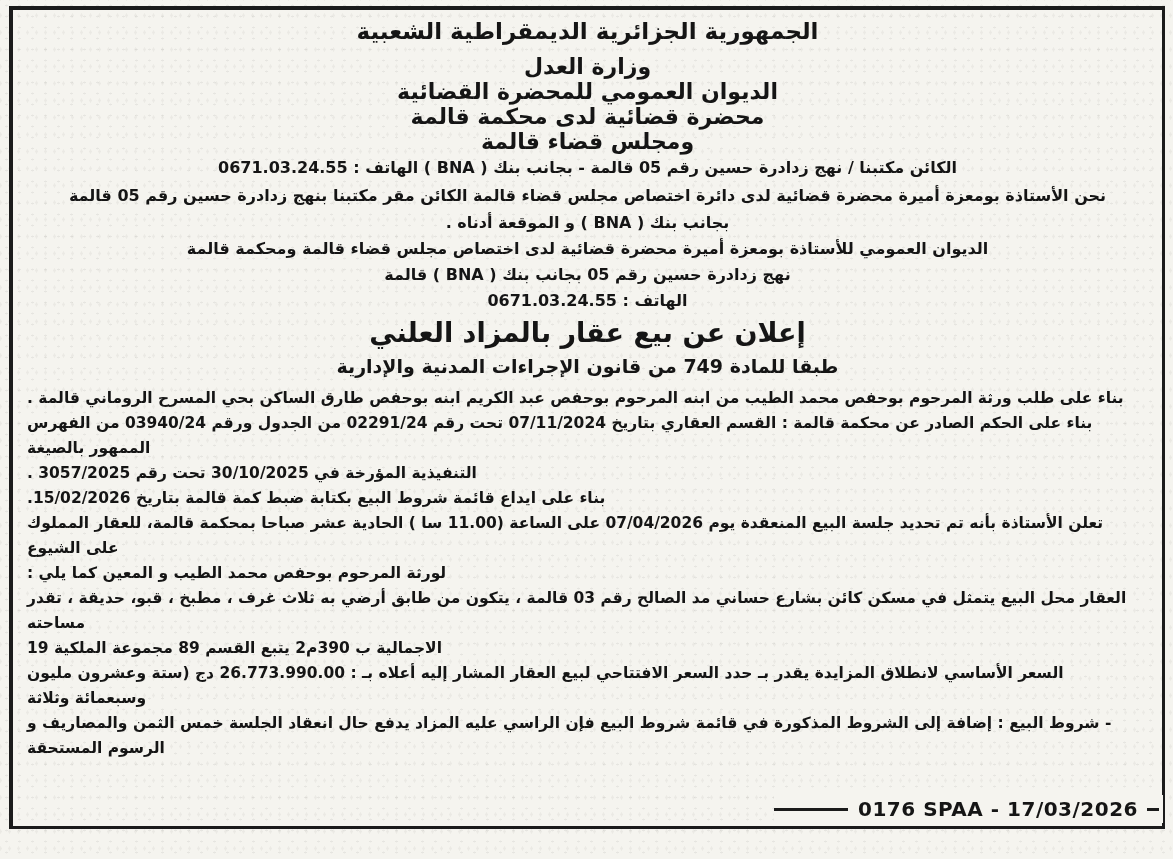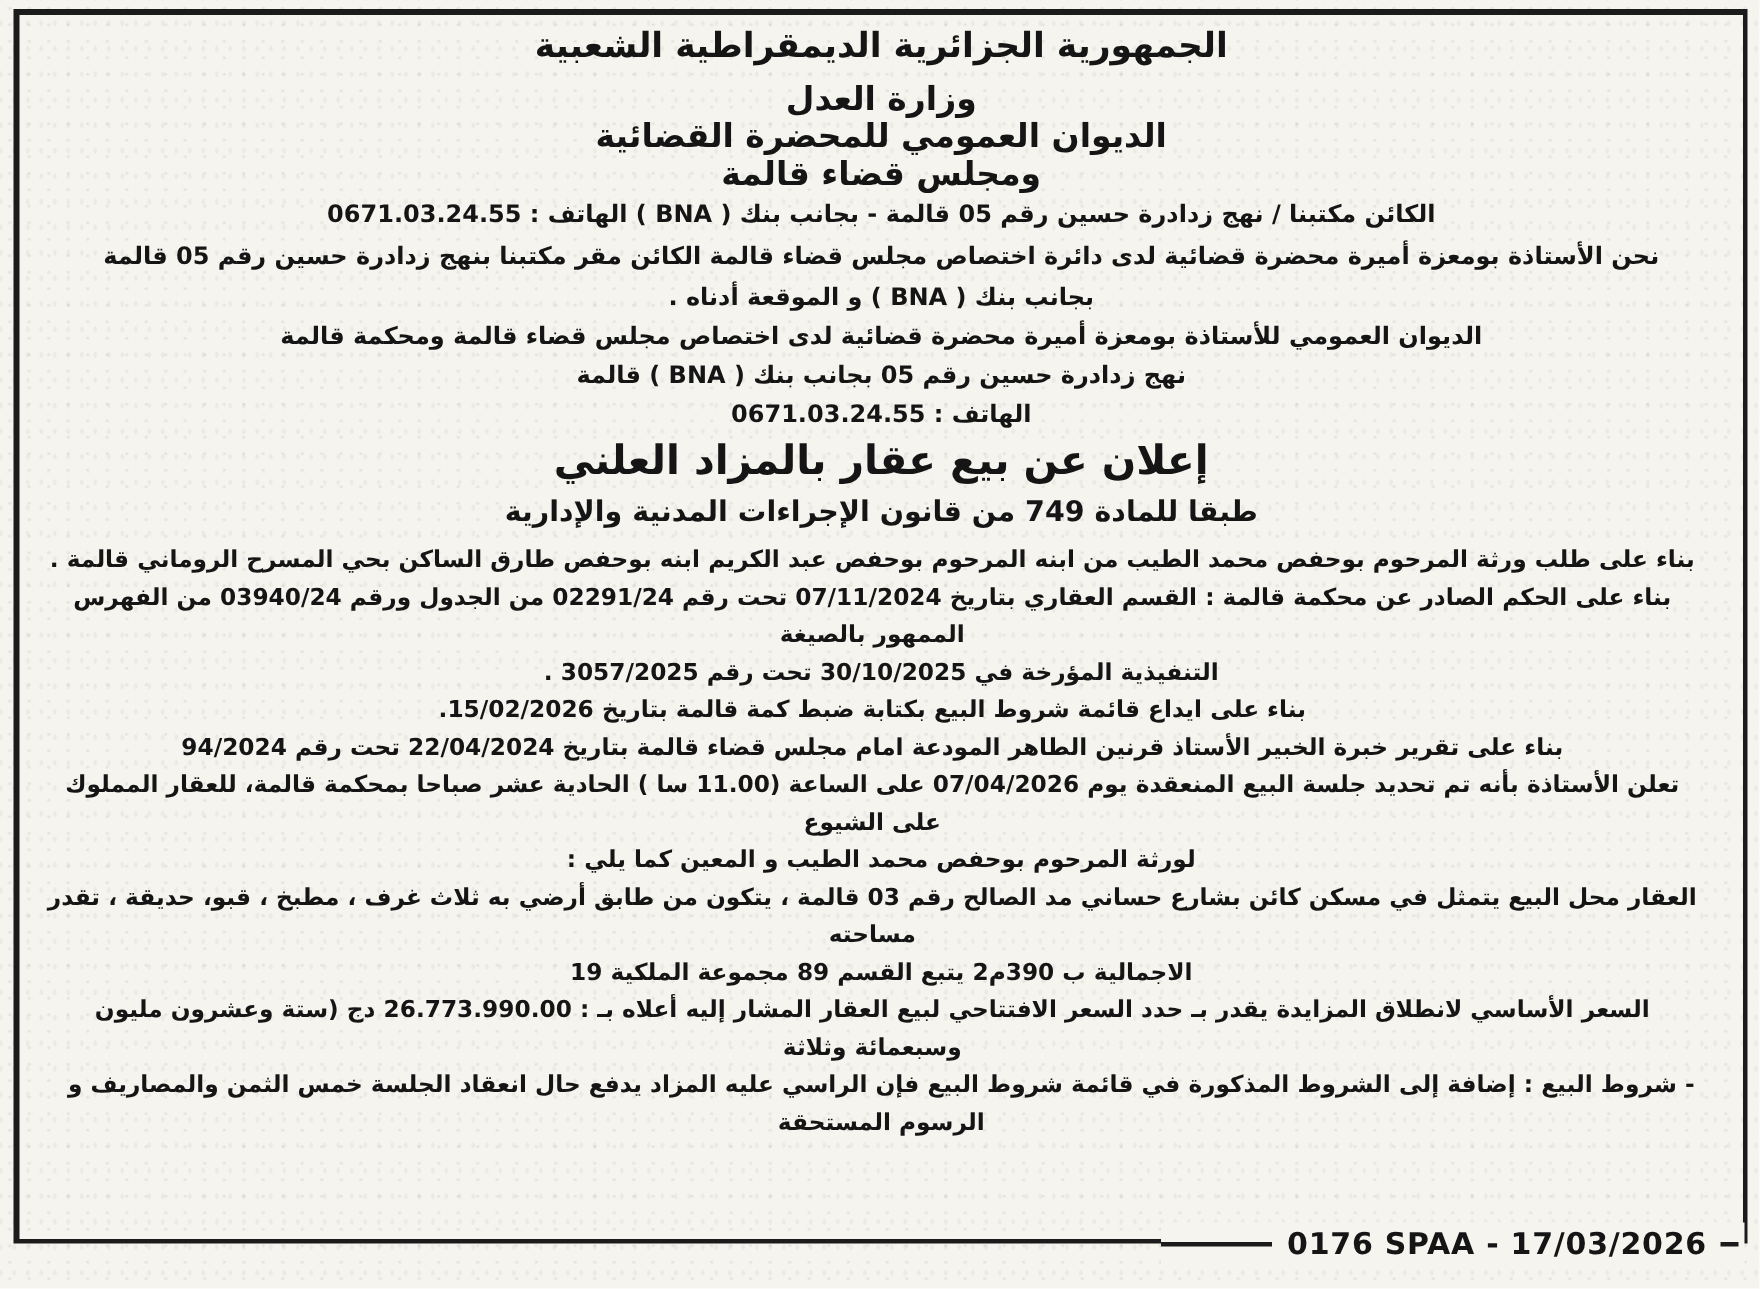--- a/index.html
+++ b/index.html
@@ -39,27 +39,27 @@
     overflow: hidden;
   }
   .c   { text-align: center; }
   .head-country { font-size: 23px; line-height: 32px; margin-bottom: 7px; }
   .head-sm      { font-size: 22px; line-height: 25px; }
   .head-addr    { font-size: 16px; line-height: 28px; }
   .head-addr2   { font-size: 16px; line-height: 26px; }
   .title-main   { font-size: 27px; line-height: 38px; }
   .title-sub    { font-size: 19px; line-height: 29px; }
   .body-block   { margin-top: 5px; font-size: 15.5px; }
-  .ln           { line-height: 25px; text-align: center; }
+  .ln           { line-height: 25px; text-align: left; }
   .ln.start     { padding-right: 12px; }
   .ln.center    { text-align: center; padding-right: 0; }
   .ref {
     position: absolute;
     right: 10px;
-    bottom: 16px;
+    bottom: 36px;
     direction: ltr;
     display: flex;
     align-items: center;
     background: #f5f4ef;
     padding: 2px 4px 2px 0;
     font-size: 20px;
     letter-spacing: 0.5px;
     z-index: 3;
   }
   .ref-dash {
@@ -78,38 +78,38 @@
 </head>
 <body>
 
 <div class="page">
   <div class="frame">
 
     <header>
       <div class="c head-country">الجمهورية الجزائرية الديمقراطية الشعبية</div>
       <div class="c head-sm">وزارة العدل</div>
       <div class="c head-sm">الديوان العمومي للمحضرة القضائية</div>
+      <div class="c head-sm">محضرة قضائية لدى محكمة قالمة</div>
       <div class="c head-sm">ومجلس قضاء قالمة</div>
       <div class="c head-addr">الكائن مكتبنا / نهج زدادرة حسين رقم 05 قالمة - بجانب بنك ( BNA ) الهاتف : 0671.03.24.55</div>
       <div class="c head-addr">نحن الأستاذة بومعزة أميرة محضرة قضائية لدى دائرة اختصاص مجلس قضاء قالمة الكائن مقر مكتبنا بنهج زدادرة حسين رقم 05 قالمة</div>
       <div class="c head-addr2">بجانب بنك ( BNA ) و الموقعة أدناه .</div>
       <div class="c head-addr2">الديوان العمومي للأستاذة بومعزة أميرة محضرة قضائية لدى اختصاص مجلس قضاء قالمة ومحكمة قالمة</div>
       <div class="c head-addr2">نهج زدادرة حسين رقم 05 بجانب بنك ( BNA ) قالمة</div>
       <div class="c head-addr2">الهاتف : 0671.03.24.55</div>
     </header>
 
     <div class="c title-main">إعلان عن بيع عقار بالمزاد العلني</div>
     <div class="c title-sub">طبقا للمادة 749 من قانون الإجراءات المدنية والإدارية</div>
 
     <main class="body-block">
       <div class="ln start">بناء على طلب ورثة المرحوم بوحفص محمد الطيب من ابنه المرحوم بوحفص عبد الكريم ابنه بوحفص طارق الساكن بحي المسرح الروماني قالمة .</div>
       <div class="ln start">بناء على الحكم الصادر عن محكمة قالمة : القسم العقاري بتاريخ 07/11/2024 تحت رقم 02291/24 من الجدول ورقم 03940/24 من الفهرس الممهور بالصيغة</div>
       <div class="ln">التنفيذية المؤرخة في 30/10/2025 تحت رقم 3057/2025 .</div>
       <div class="ln start">بناء على ايداع قائمة شروط البيع بكتابة ضبط  كمة قالمة بتاريخ 15/02/2026.</div>
-      <div class="ln start">بناء على تقرير خبرة الخبير الأستاذ قرنين الطاهر المودعة امام مجلس قضاء قالمة بتاريخ 22/04/2024 تحت رقم 94/2024</div>
       <div class="ln start">تعلن الأستاذة بأنه تم تحديد جلسة البيع المنعقدة يوم 07/04/2026 على الساعة (11.00 سا ) الحادية عشر صباحا بمحكمة قالمة، للعقار المملوك على الشيوع</div>
       <div class="ln">لورثة المرحوم بوحفص محمد الطيب و المعين كما يلي :</div>
       <div class="ln start">العقار محل البيع يتمثل في مسكن كائن بشارع حساني  مد الصالح رقم 03 قالمة ، يتكون من طابق أرضي به ثلاث غرف ، مطبخ ، قبو، حديقة ، تقدر مساحته</div>
       <div class="ln">الاجمالية ب 390م2 يتبع القسم 89 مجموعة الملكية 19</div>
       <div class="ln start">السعر الأساسي لانطلاق المزايدة يقدر بـ حدد السعر الافتتاحي لبيع العقار المشار إليه أعلاه بـ : 26.773.990.00 دج (ستة وعشرون مليون وسبعمائة وثلاثة</div>
       <div class="ln">- شروط البيع : إضافة إلى الشروط المذكورة في قائمة شروط البيع فإن الراسي عليه المزاد يدفع حال انعقاد الجلسة خمس الثمن والمصاريف و الرسوم المستحقة</div>
 
     </main>
 
   </div>

